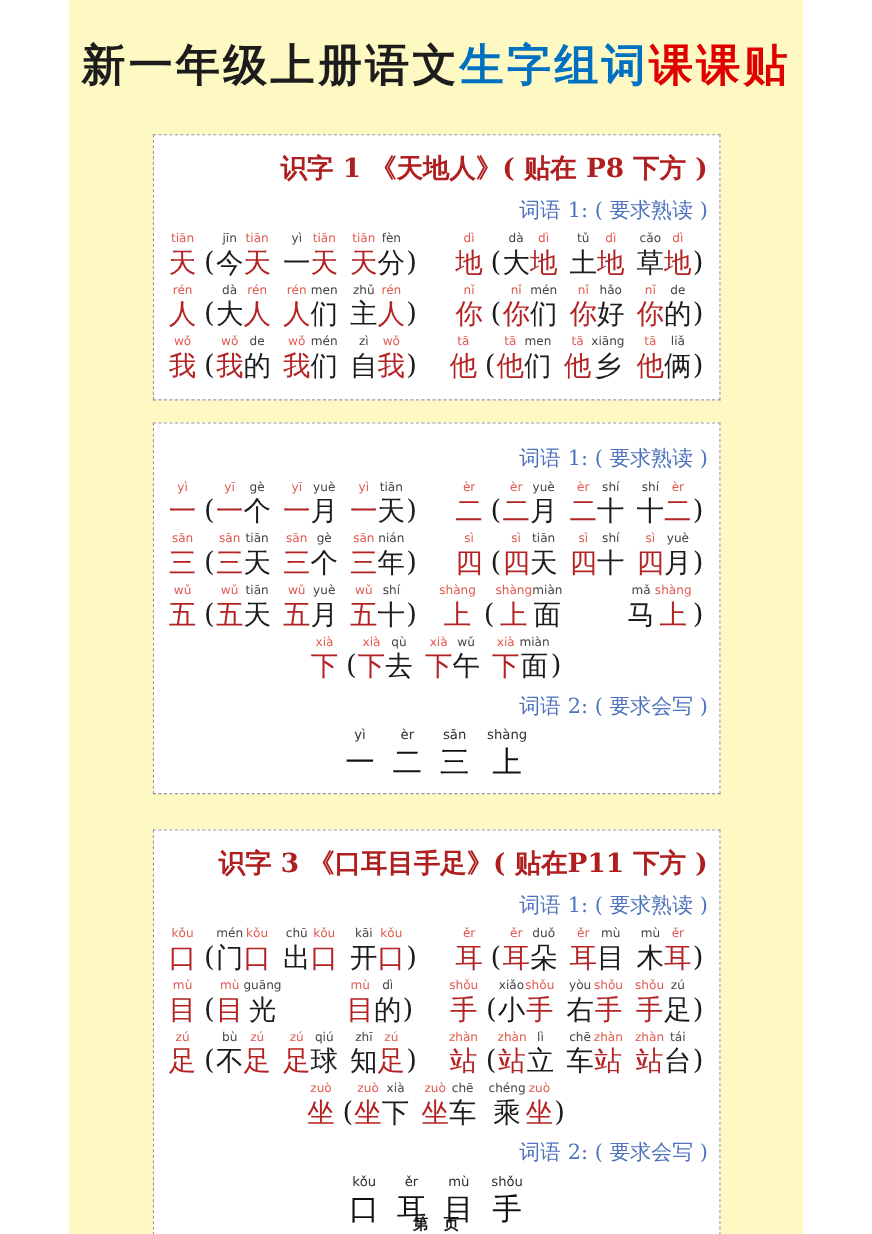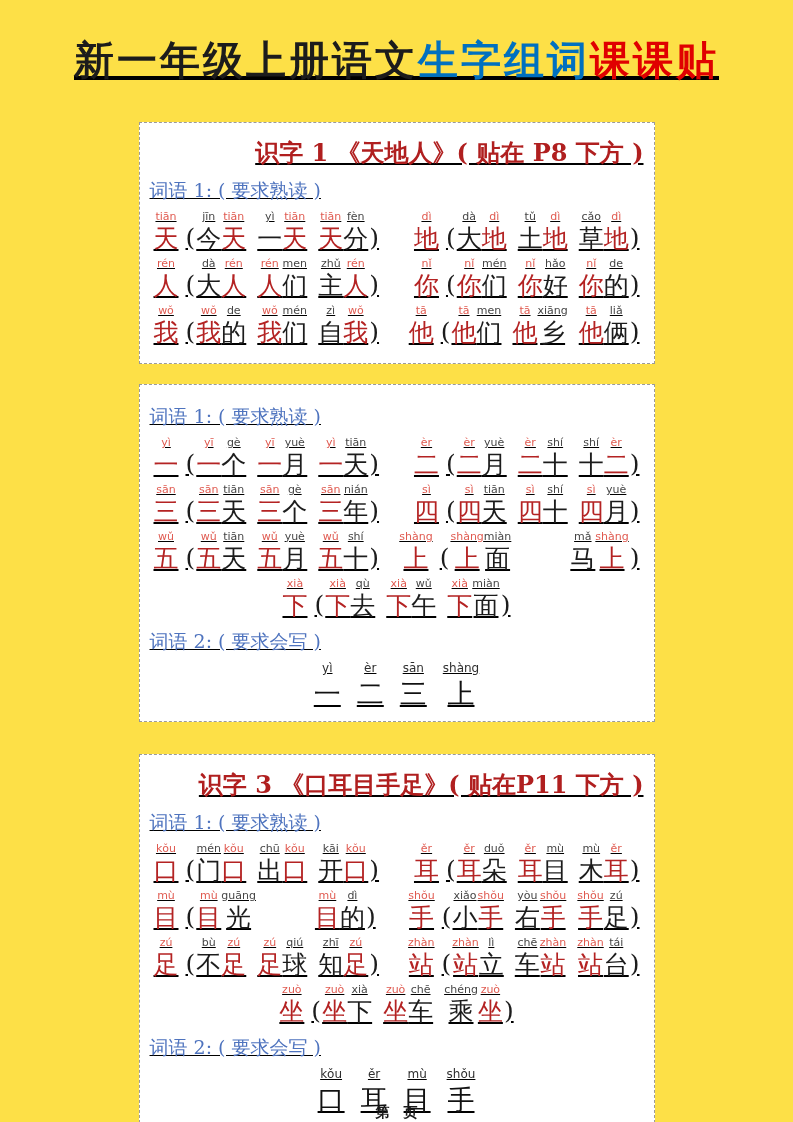--- a/index.html
+++ b/index.html
@@ -1,23 +1,22 @@
 <!DOCTYPE html>
 <html><head>
 <meta charset="utf-8">
 <style>
   html,body{margin:0;padding:0;background:#ffffff;}
   .page{
     position:relative;
-    width:793px;height:1122px;
+    width:667px;height:1122px;
     margin:0 auto;
-    background:#fde047;
+    background:#fef9c3;
     overflow:hidden;
     font-family:"DejaVu Sans","Liberation Sans",sans-serif;
-    text-decoration:underline;
   }
   .main-title{
     margin-top:36px;
     text-align:center;
     font-family:"DejaVu Serif","Liberation Serif",serif;
     font-weight:700;
     font-size:40px;
     letter-spacing:3px;
     line-height:1.2;
     white-space:nowrap;
@@ -44,21 +43,21 @@
     font-weight:700;
     font-size:24px;
     text-align:right;
     margin:4px 0 2px 0;
     white-space:nowrap;
   }
   .subtitle{
     color:var(--subtitle-blue);
     font-family:"DejaVu Serif","Liberation Serif",serif;
     font-size:19px;
-    text-align:left;
+    text-align:right;
     margin:9px 0 7px 0;
   }
   .row{
     display:flex;
     justify-content:space-between;
     align-items:flex-end;
     padding:0 4px;
     margin:4px 0;
   }
   .row.center{justify-content:center;}

